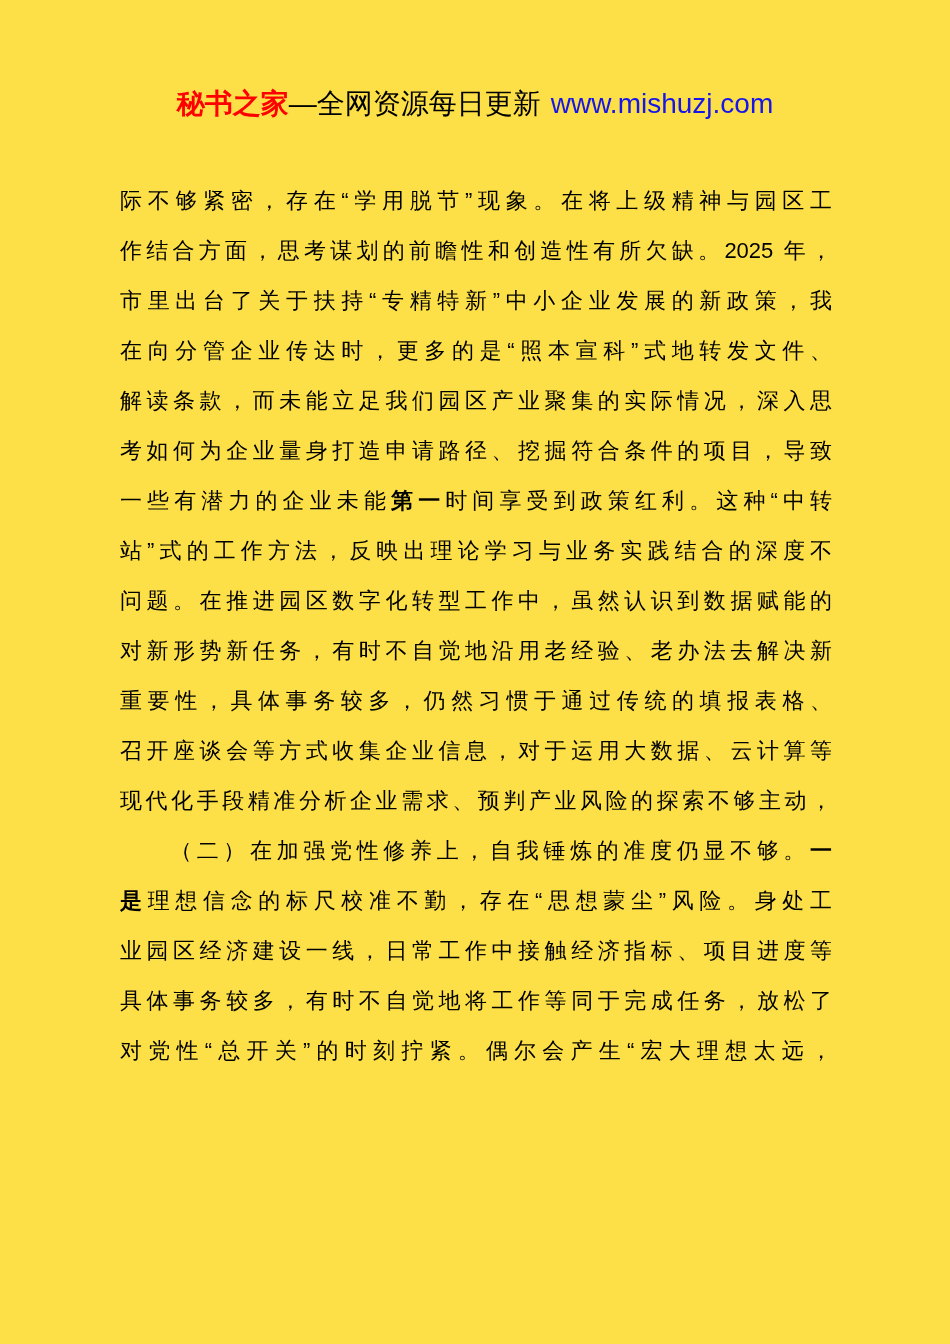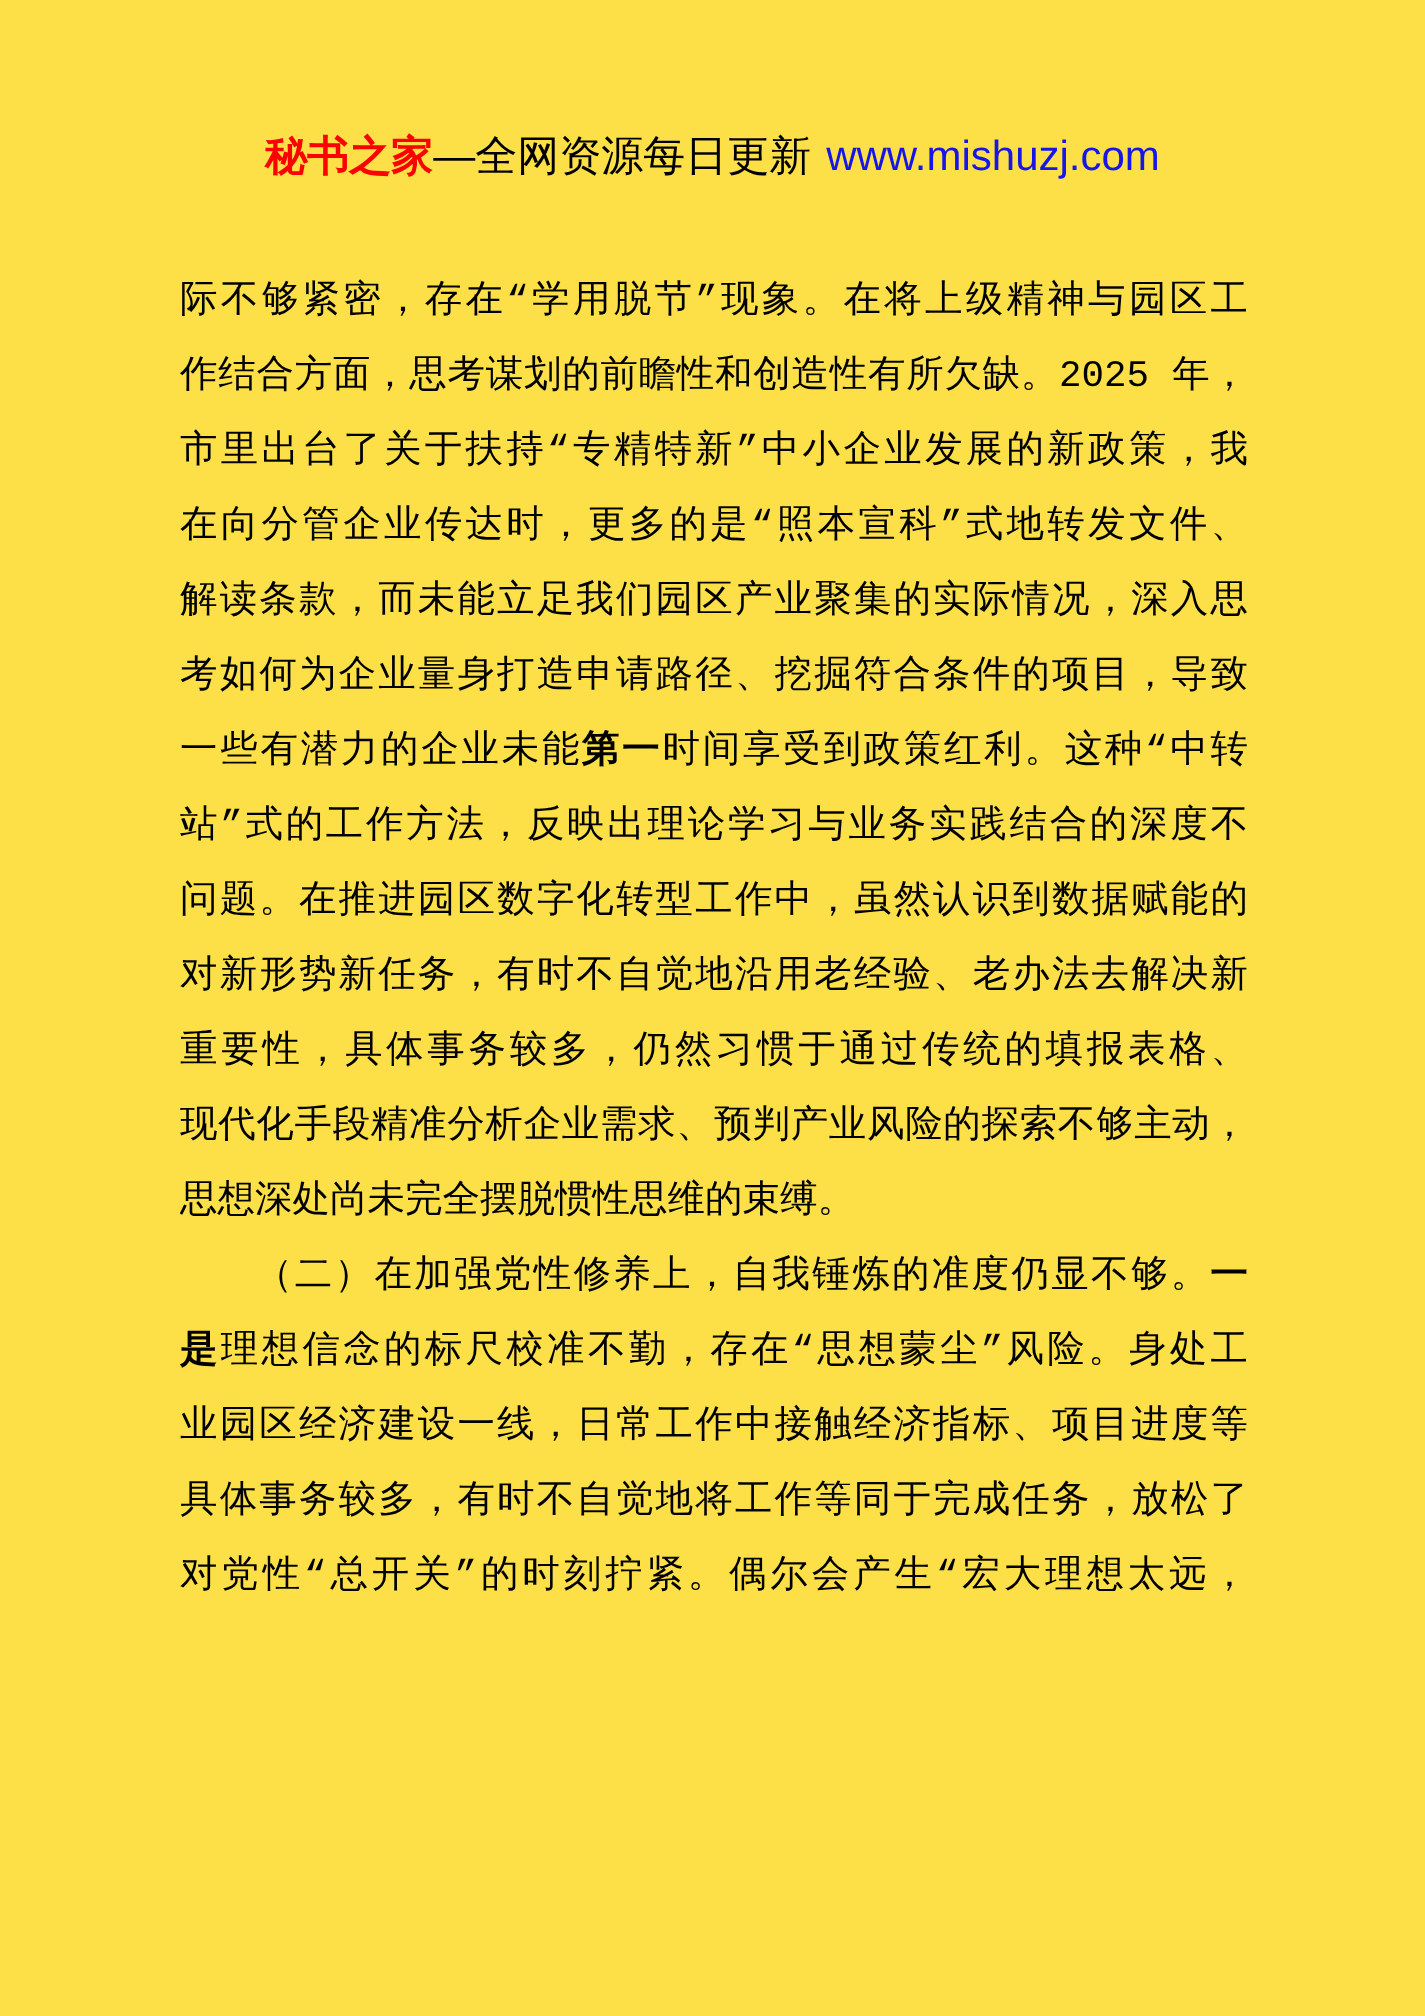--- a/index.html
+++ b/index.html
@@ -36,22 +36,22 @@
   .url {
     color: #1616e8;
     margin-left: 10px;
   }
   .doc-body {
     position: absolute;
     top: 176px;
     left: 120px;
     width: 712px;
     color: #000000;
-    font-size: 25px;
-    font-family: Liberation Mono, monospace;
+    font-size: 22px;
+    font-family: Liberation Sans, sans-serif;
   }
   .line {
     height: 50px;
     line-height: 50px;
     text-align: justify;
     text-align-last: justify;
     overflow: hidden;
   }
   .line.no-stretch {
     text-align: left;
@@ -77,21 +77,21 @@
       <div class="line"><span>作结合方面，思考谋划的前瞻性和创造性有所欠缺。2025 年，</span></div>
       <div class="line"><span>市里出台了关于扶持“专精特新”中小企业发展的新政策，我</span></div>
       <div class="line"><span>在向分管企业传达时，更多的是“照本宣科”式地转发文件、</span></div>
       <div class="line"><span>解读条款，而未能立足我们园区产业聚集的实际情况，深入思</span></div>
       <div class="line"><span>考如何为企业量身打造申请路径、挖掘符合条件的项目，导致</span></div>
       <div class="line"><span>一些有潜力的企业未能</span><span class="bold">第一</span><span>时间享受到政策红利。这种“中转</span></div>
       <div class="line"><span>站”式的工作方法，反映出理论学习与业务实践结合的深度不</span></div>
       <div class="line"><span>问题。在推进园区数字化转型工作中，虽然认识到数据赋能的</span></div>
       <div class="line"><span>对新形势新任务，有时不自觉地沿用老经验、老办法去解决新</span></div>
       <div class="line"><span>重要性，具体事务较多，仍然习惯于通过传统的填报表格、</span></div>
+      <div class="line"><span>召开座谈会等方式收集企业信息，对于运用大数据、云计算等</span></div>
       <div class="line"><span>现代化手段精准分析企业需求、预判产业风险的探索不够主动，</span></div>
-      <div class="line no-stretch"><span>思想深处尚未完全摆脱惯性思维的束缚。</span></div>
       <div class="line indent"><span>（二）在加强党性修养上，自我锤炼的准度仍显不够。</span><span class="bold">一</span></div>
       <div class="line"><span class="bold">是</span><span>理想信念的标尺校准不勤，存在“思想蒙尘”风险。身处工</span></div>
       <div class="line"><span>业园区经济建设一线，日常工作中接触经济指标、项目进度等</span></div>
       <div class="line"><span>具体事务较多，有时不自觉地将工作等同于完成任务，放松了</span></div>
       <div class="line"><span>对党性“总开关”的时刻拧紧。偶尔会产生“宏大理想太远，</span></div>
     </div>
 </div>
 
 </body></html>

